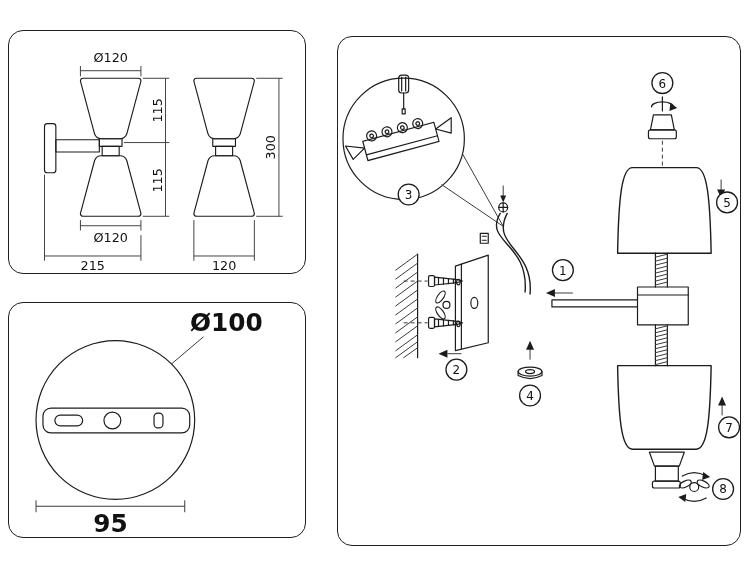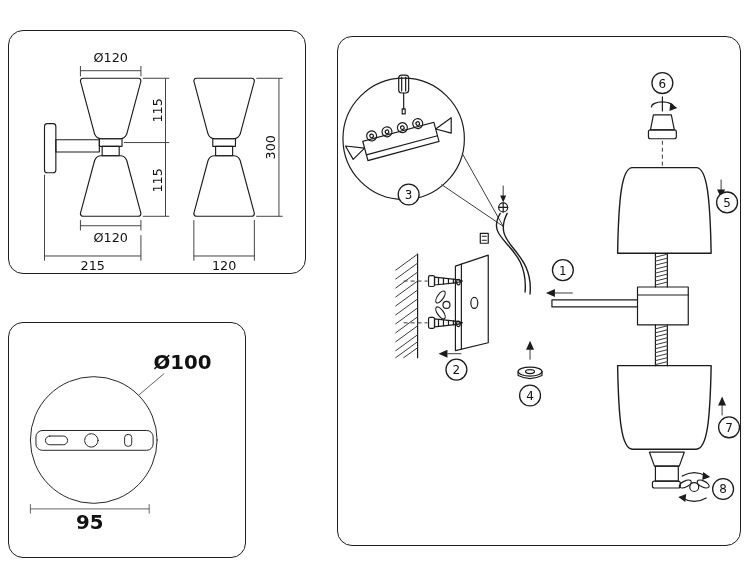--- a/index.html
+++ b/index.html
@@ -1,19 +1,19 @@
 <!DOCTYPE html>
 <html><head>
 <meta charset="utf-8">
 <style>
   html,body{margin:0;padding:0;background:#fff;}
   body{width:750px;height:583px;position:relative;font-family:"DejaVu Sans",sans-serif;}
   .panel{position:absolute;border:1.6px solid #1f1f1f;border-radius:15px;background:#fff;box-sizing:border-box;}
   #panel-dims{left:8px;top:30px;width:298px;height:244px;}
-  #panel-plate{left:8px;top:322px;width:238px;height:236px;}
+  #panel-plate{left:8px;top:302px;width:298px;height:236px;}
   #panel-assembly{left:337px;top:36px;width:404px;height:510px;}
   svg{display:block;width:100%;height:100%;}
   .s{stroke:#1c1c1c;fill:none;stroke-width:1.2;stroke-linecap:round;stroke-linejoin:round;}
   .s2{stroke:#1c1c1c;fill:none;stroke-width:1.4;stroke-linecap:round;stroke-linejoin:round;}
   .dim{stroke:#3a3a3a;fill:none;stroke-width:1;}
   .dash{stroke-dasharray:4 3;}
   .fillb{fill:#1c1c1c;stroke:none;}
   .badge-c{fill:#fff;stroke:#1c1c1c;stroke-width:1.3;}
   .t{fill:#111;font-family:"DejaVu Sans",sans-serif;}
   .t-sm{font-size:13.5px;}

